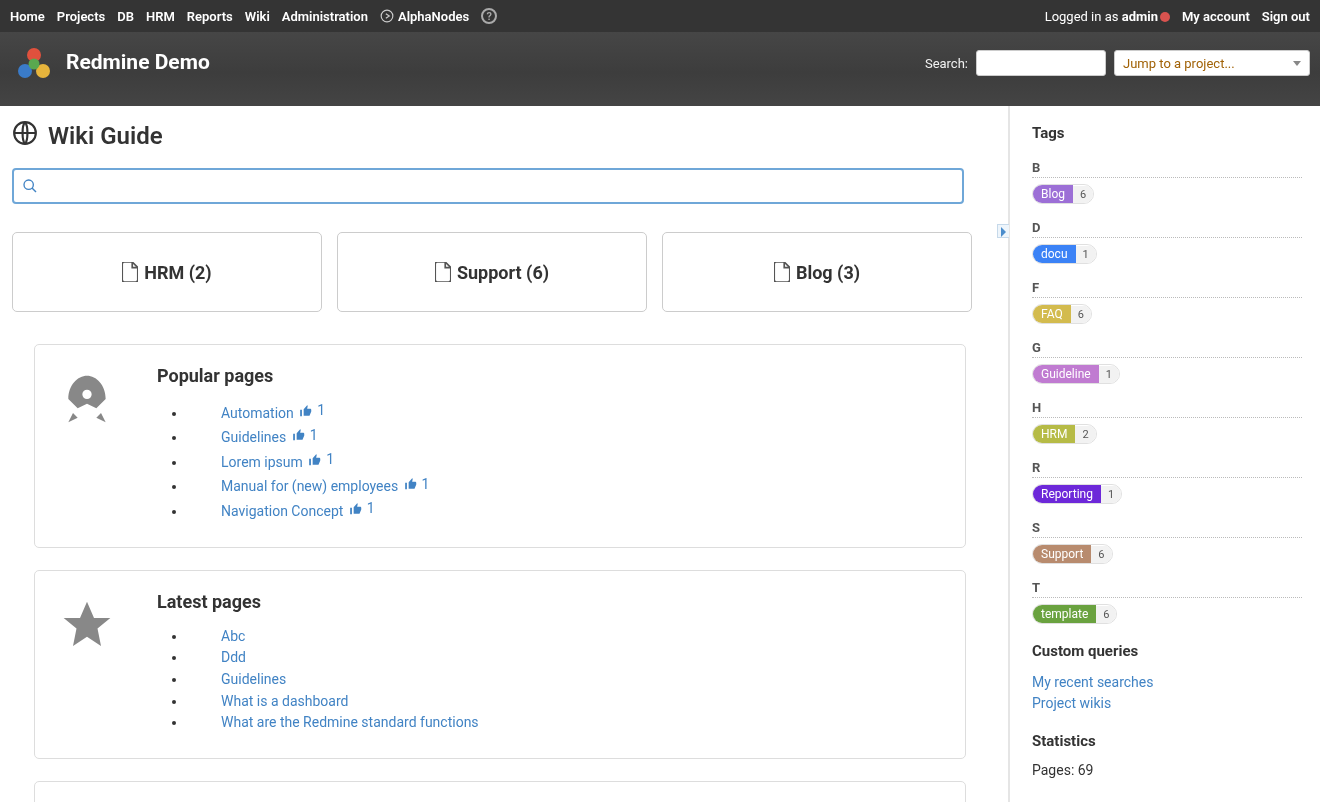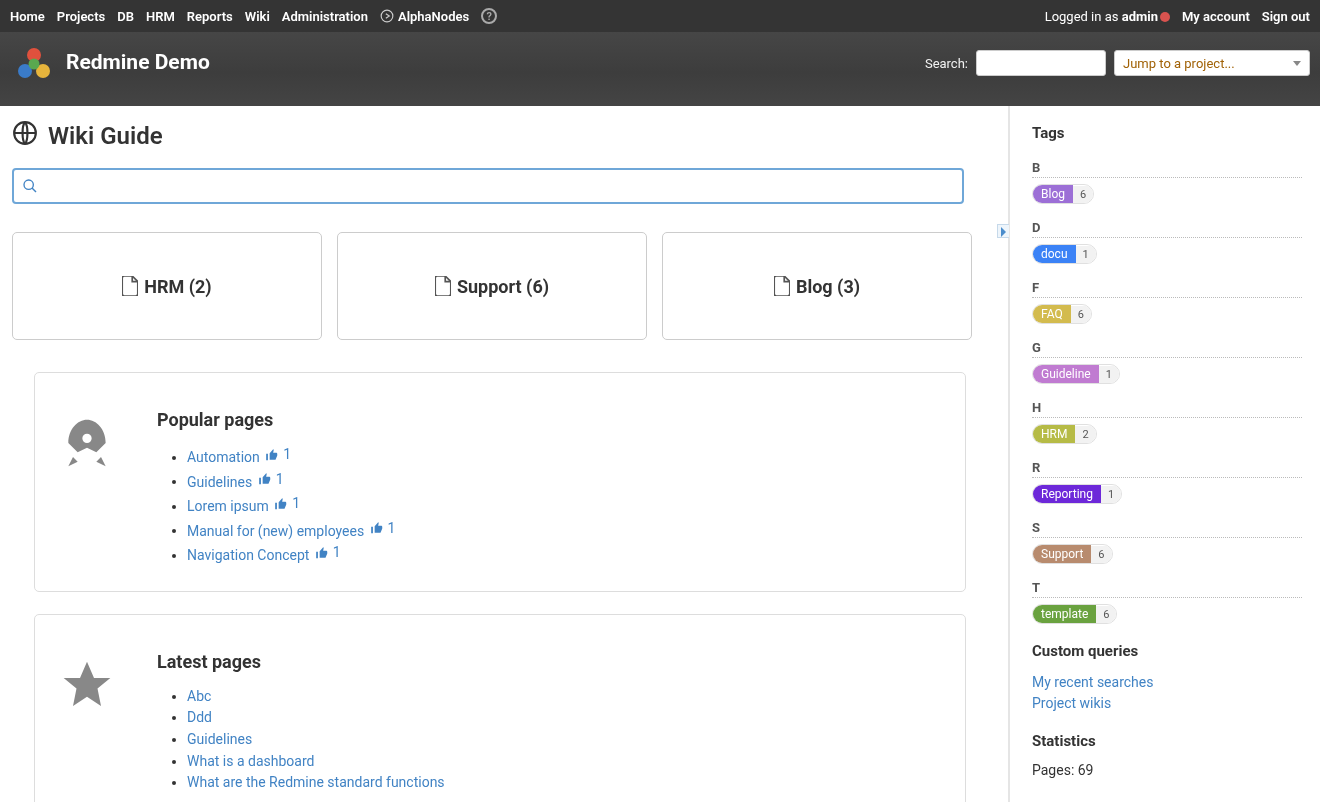--- a/index.html
+++ b/index.html
@@ -87,36 +87,36 @@
     border:1px solid #c6d9ea; background:#eef5fb; border-right:none;
   }
   .collapse-handle::before {
     content:""; position:absolute; left:3px; top:2px; width:0; height:0;
     border-top:5px solid transparent; border-bottom:5px solid transparent;
     border-left:5px solid #4b8dcc;
   }
 
   .card-row { display:flex; gap:15px; margin-bottom: 32px; }
   .nav-card {
-    border:1px solid #ccc; border-radius:5px; width: 310px; height: 108px;
+    border:1px solid #ccc; border-radius:5px; width: 310px; height: 80px;
     display:flex; align-items:center; justify-content:center; gap:6px;
     font-size:18px; font-weight:700; color:#333;
   }
   .nav-card svg { width:16px; height:20px; fill:#555; }
 
   .panel {
-    border:1px solid #ddd; border-radius:5px; padding: 36px 20px 24px 20px;
+    border:1px solid #ddd; border-radius:5px; padding: 20px 20px 24px 20px;
     display:flex; gap: 38px; margin: 0 22px 22px 22px;
   }
   .panel .panel-icon { width: 64px; display:flex; align-items:flex-start; justify-content:center; padding-top:6px;}
   .panel .panel-icon svg { width:56px; height:56px; fill:#888; }
   .panel-body h3 { font-size:18px; font-weight:700; margin-bottom: 14px; }
   .panel-body ul { list-style: disc; padding-left: 30px; }
   .panel-body li { line-height: 1.55; font-size:14px; }
-  .panel-body li a { color:#4183c4; }
+  .panel-body li a { color:#4183c4;margin-left:34px; }
   .thumbs { display:inline-flex; align-items:center; gap:4px; color:#4183c4; margin-left:2px;}
   .thumbs svg { width:14px; height:14px; fill:#4183c4; }
 
   
   .sidebar h3 { font-size:15px; font-weight:700; margin-bottom: 12px; }
   .sidebar .letter {
     color:#555; font-weight:700; font-size:13px; padding: 6px 0 2px 0;
     border-bottom: 1px dotted #bbb; margin-bottom: 6px;
   }
   .tag-group { margin-bottom: 6px; }

